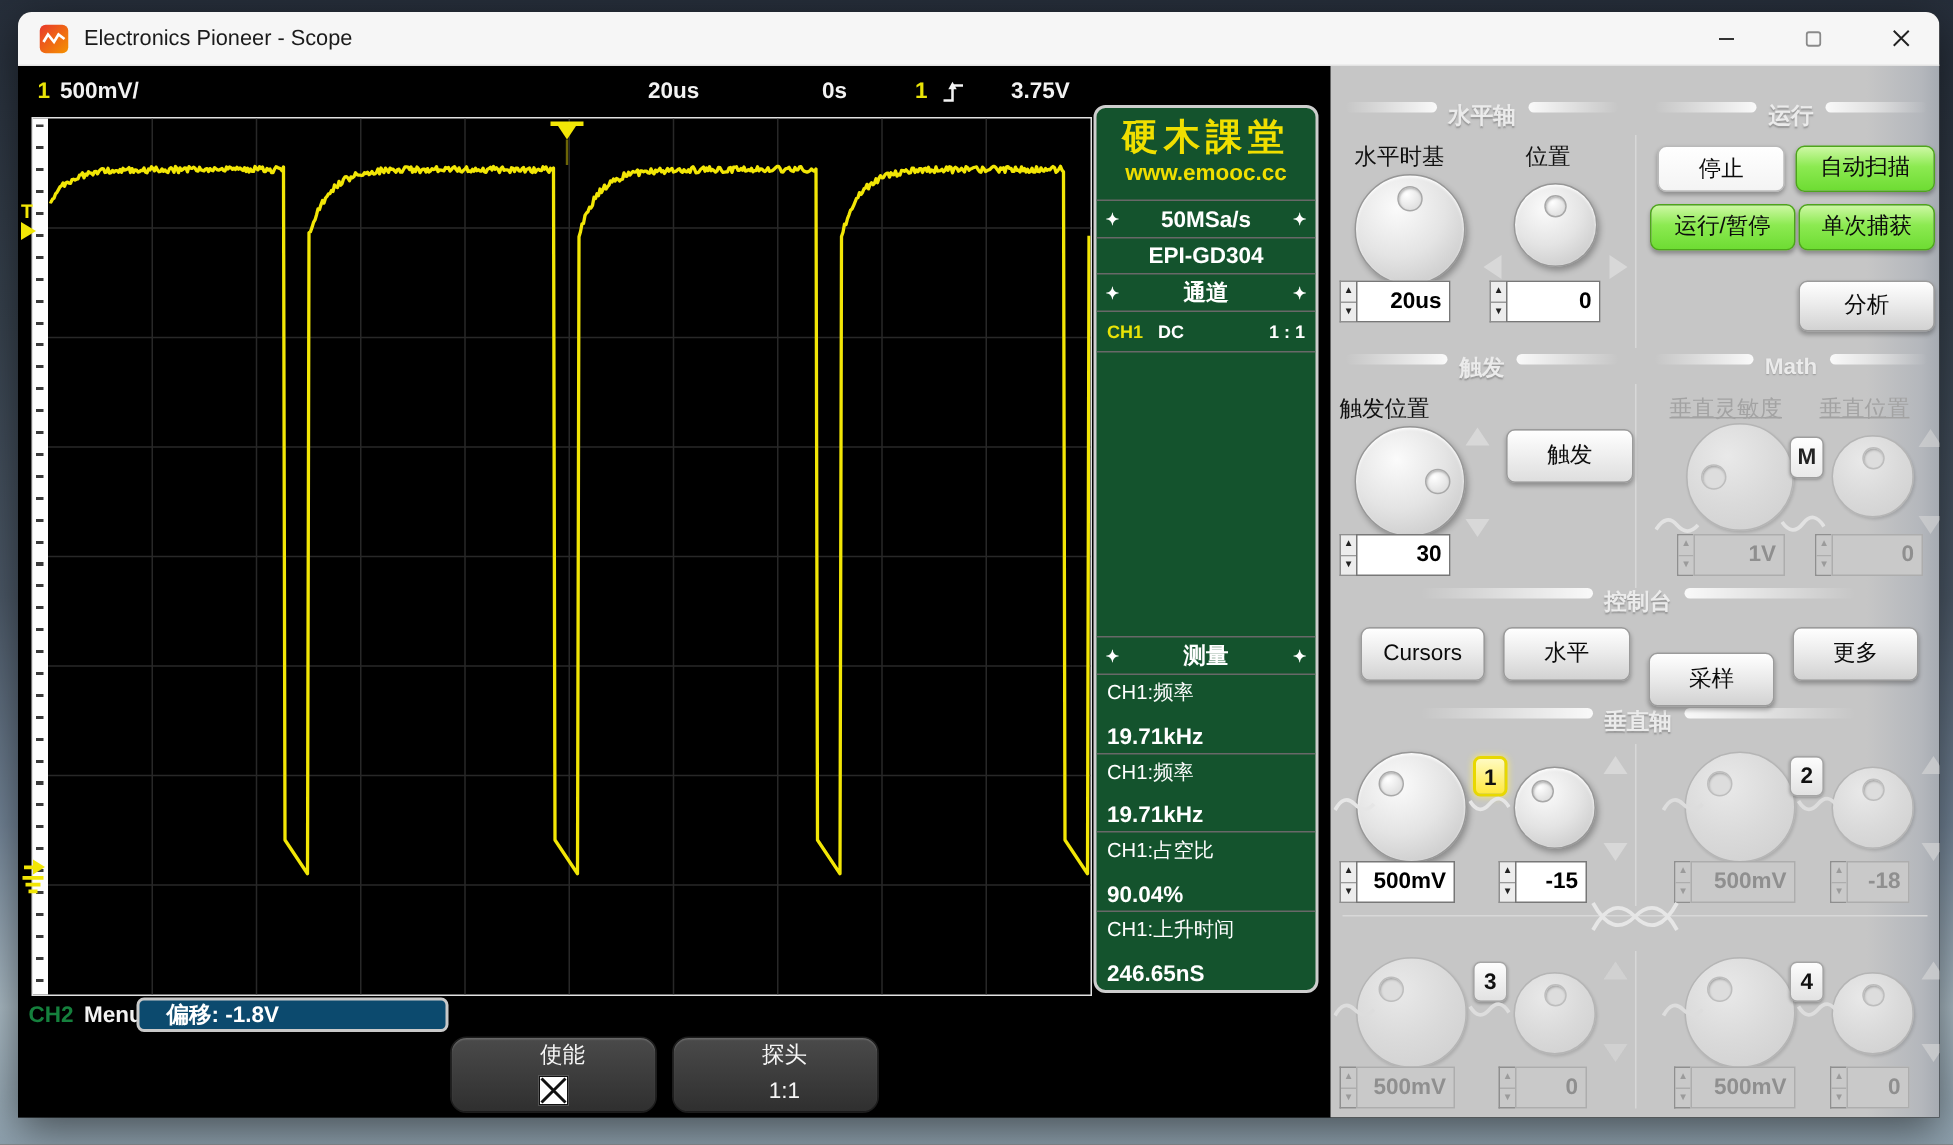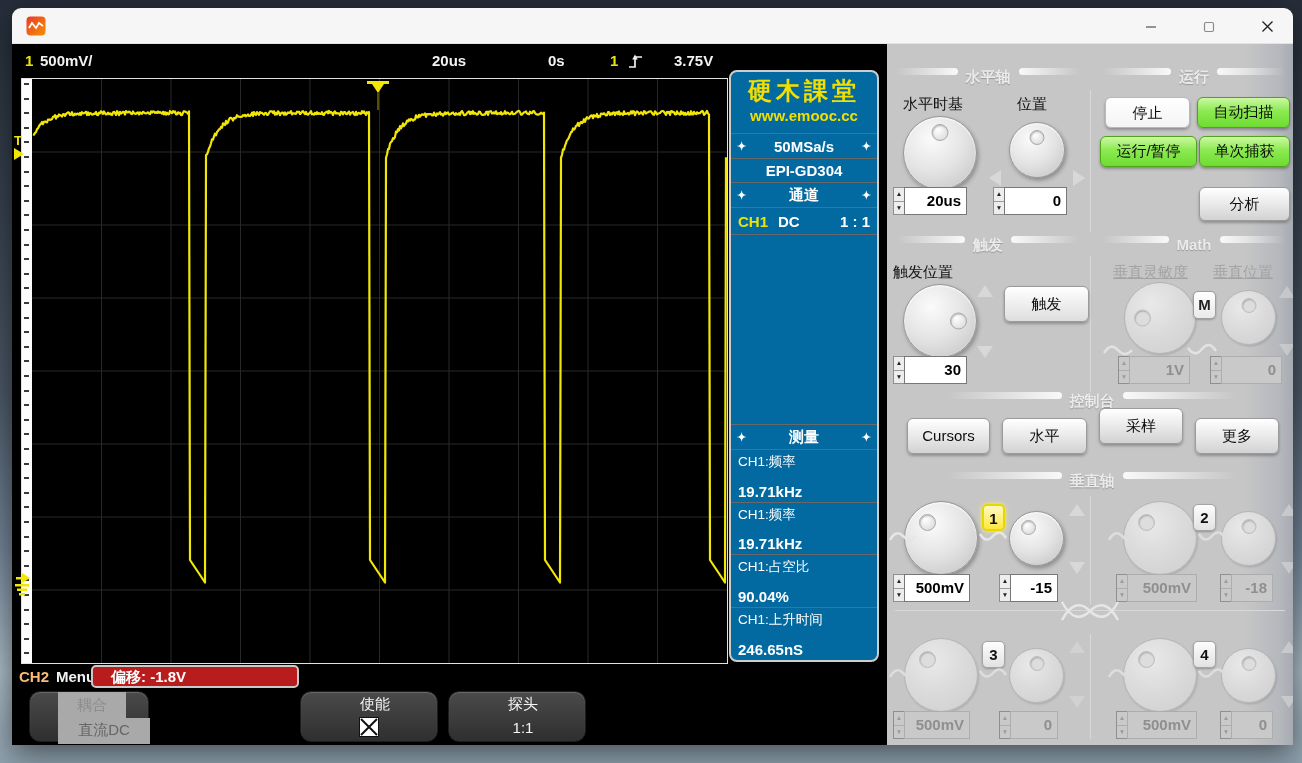--- a/index.html
+++ b/index.html
@@ -28,40 +28,40 @@
   .ruler .ticks { position:absolute; left:2px; top:4px; width:5px; height:calc(100% - 8px);
     background:repeating-linear-gradient(to bottom,#3a3a3a 0 2px,transparent 2px 14.6px); }
   .wave-svg { position:absolute; left:10px; top:0; }
   .marker { position:absolute; z-index:5; }
   .t-level { left:-8px; top:56px; width:20px; color:#f2e606; font-weight:bold; font-size:13px; line-height:11px; }
   .t-level .tri { width:0; height:0; border-top:6px solid transparent; border-bottom:6px solid transparent; border-left:10px solid #f2e606; margin-top:2px; }
   .gnd-mark { left:-8px; top:492px; }
   .trig-top { left:344px; top:1px; }
   
   .meas-panel { position:absolute; left:717px; top:26px; width:150px; height:592px;
-    border:2px solid #cdcdcd; border-radius:8px; background:#0369a1; display:flex; flex-direction:column; color:#fff; overflow:hidden; }
+    border:2px solid #cdcdcd; border-radius:8px; background:#14532d; display:flex; flex-direction:column; color:#fff; overflow:hidden; }
   .mp-row { border-bottom:1px solid #686868; flex:0 0 auto; }
   .logo-row { height:62px; text-align:center; padding-top:4px; }
   .logo1 { font-family:"DejaVu Serif",serif; font-weight:bold; font-size:24px; color:#f0df00; letter-spacing:4px; line-height:30px; }
   .logo2 { font-weight:bold; font-size:15px; color:#f0df00; line-height:20px; }
   .hdr-row { height:25px; display:flex; align-items:center; font-size:15px; font-weight:600; }
   .hdr-row .dia { flex:0 0 auto; padding:0 6px; font-size:11px; color:#fff; }
   .hdr-row .txt { flex:1; text-align:center; }
   .model-row { height:24px; line-height:24px; text-align:center; font-size:15px; font-weight:600; }
-  .chan-row { height:27px; line-height:27px; font-size:15px; font-weight:600; padding:0 7px; display:flex; }
+  .chan-row { height:27px; line-height:27px; font-size:12px; font-weight:600; padding:0 7px; display:flex; }
   .chan-row .cpl { margin-left:10px; } .chan-row .prb { margin-left:auto; }
   .mp-spacer { flex:1 1 auto; border-bottom:none; }
   .meas-row { height:52.5px; padding:3px 7px 2px 7px; display:flex; flex-direction:column; justify-content:space-between; }
   .meas-row .lab { font-size:13.5px; text-align:left; }
   .meas-row .val { font-size:15px; font-weight:600; text-align:left; }
   
   .ch2-bar { position:absolute; left:0; top:621px; width:717px; height:26px; font-size:15px; font-weight:600; }
-  .ch2-bar .ch2 { position:absolute; left:7px; line-height:24px; color:#fdba74; }
+  .ch2-bar .ch2 { position:absolute; left:7px; line-height:24px; color:#15803d; }
   .ch2-bar .menu { position:absolute; left:44px; line-height:24px; color:#f2f2f2; }
-  .offset-box { position:absolute; left:79px; top:0; width:208px; height:23px; border:2px solid #c9c9c9; border-radius:5px; color:#fff; line-height:19px; padding-left:18px; background:#b91c1c; }
+  .offset-box { position:absolute; left:79px; top:0; width:208px; height:23px; border:2px solid #c9c9c9; border-radius:5px; color:#fff; line-height:19px; padding-left:18px; background:#0c4a6e; }
   .dark-btn { position:absolute; top:647px; height:51px; background:linear-gradient(#4a4a4a,#2f2f2f);
     border:1px solid #1d1d1d; border-radius:11px; box-shadow:inset 0 1px 1px rgba(255,255,255,.18); color:#f5f5f5; font-size:15px; text-align:center; cursor:pointer; }
   .coupling-btn { left:17px; width:120px; }
   .coupling-overlay-top { position:absolute; left:28px; top:0; width:68px; height:26px; background:#a9a9a9; color:#8d8d8d; line-height:26px; }
   .coupling-overlay-bot { position:absolute; left:28px; top:26px; width:92px; height:26px; background:#a9a9a9; color:#666; line-height:24px; }
   .enable-btn { left:288px; width:138px; }
   .probe-btn { left:436px; width:138px; }
   .btn-line1 { line-height:24px;padding-left:12px; }
   .checkbox { width:20px; height:20px; background:#fff; border:1px solid #111; margin:1px auto 0; }
   
@@ -123,20 +123,21 @@
       <svg class="app-icon" viewBox="0 0 20 20">
         <defs>
             <linearGradient id="icg" x1="0" y1="0" x2="1" y2="1">
           <stop offset="0" stop-color="#e8382b"></stop>
               <stop offset="1" stop-color="#f59300"></stop>
             </linearGradient>
           </defs>
         <rect x="0.5" y="0.5" width="19" height="19" rx="4" fill="url(#icg)"></rect>
         <polyline points="3,12 6,7 10,12 13,7 17,10" fill="none" stroke="#fff" stroke-width="1.8"></polyline>
       </svg>
+      <span class="win-title">Electronics Pioneer - Scope</span>
       <span class="win-btn" style="left:1122px;">
         <svg width="12" height="12" viewBox="0 0 12 12">
             <line x1="1" y1="6" x2="11" y2="6" stroke="#333" stroke-width="1.2"></line>
           </svg></span>
       <span class="win-btn" style="left:1180px;">
         <svg width="12" height="12" viewBox="0 0 12 12">
             <rect x="1.5" y="1.5" width="9" height="9" rx="1.5" fill="none" stroke="#8a8a8a" stroke-width="1.2"></rect>
           </svg></span>
       <span class="win-btn" style="left:1238px;">
         <svg width="13" height="13" viewBox="0 0 13 13">
@@ -246,24 +247,20 @@
             <div class="val">246.65nS</div>
           </div>
         </div>
 
         <div class="ch2-bar">
           <span class="ch2">CH2</span>
           <span class="menu">Menu</span>
           <div class="offset-box">偏移: -1.8V</div>
         </div>
 
-        <div class="dark-btn coupling-btn">
-          <div class="coupling-overlay-top">耦合</div>
-          <div class="coupling-overlay-bot">直流DC</div>
-        </div>
         <div class="dark-btn enable-btn">
           <div class="btn-line1">使能</div>
           <div class="checkbox">
             <svg width="18" height="18" viewBox="0 0 18 18">
               <path d="M1,1 L17,17 M17,1 L1,17" stroke="#111" stroke-width="2"></path>
               </svg>
           </div>
         </div>
         <div class="dark-btn probe-btn">
           <div class="btn-line1">探头</div>
@@ -383,21 +380,21 @@
               <span>▲</span>
               <span>▼</span>
             </div>
           <div class="spin-box" style="width:61px;">0</div>
         </div>
         <div class="tri up" style="left:392px;top:242px;opacity:.55;"></div>
         <div class="tri down" style="left:392px;top:300px;opacity:.55;"></div>
 
         <div class="pbtn" style="left:20px;top:374px;width:83px;height:36px;line-height:34px;">Cursors</div>
         <div class="pbtn" style="left:115px;top:374px;width:85px;height:36px;line-height:34px;">水平</div>
-        <div class="pbtn" style="left:212px;top:364px;width:84px;height:36px;line-height:34px;">采样</div>
+        <div class="pbtn" style="left:212px;top:391px;width:84px;height:36px;line-height:34px;">采样</div>
         <div class="pbtn" style="left:308px;top:374px;width:84px;height:36px;line-height:34px;">更多</div>
 
         <div class="knob big ind-upleft" style="left:17px;top:457px;width:74px;height:74px;">
             <div class="dot"></div>
           </div>
         <div class="badge on" style="left:95px;top:460px;">1</div>
         <div class="knob small ind-upleft" style="left:122px;top:467px;width:55px;height:55px;">
             <div class="dot"></div>
           </div>
         <div class="tri up" style="left:182px;top:460px;"></div>

